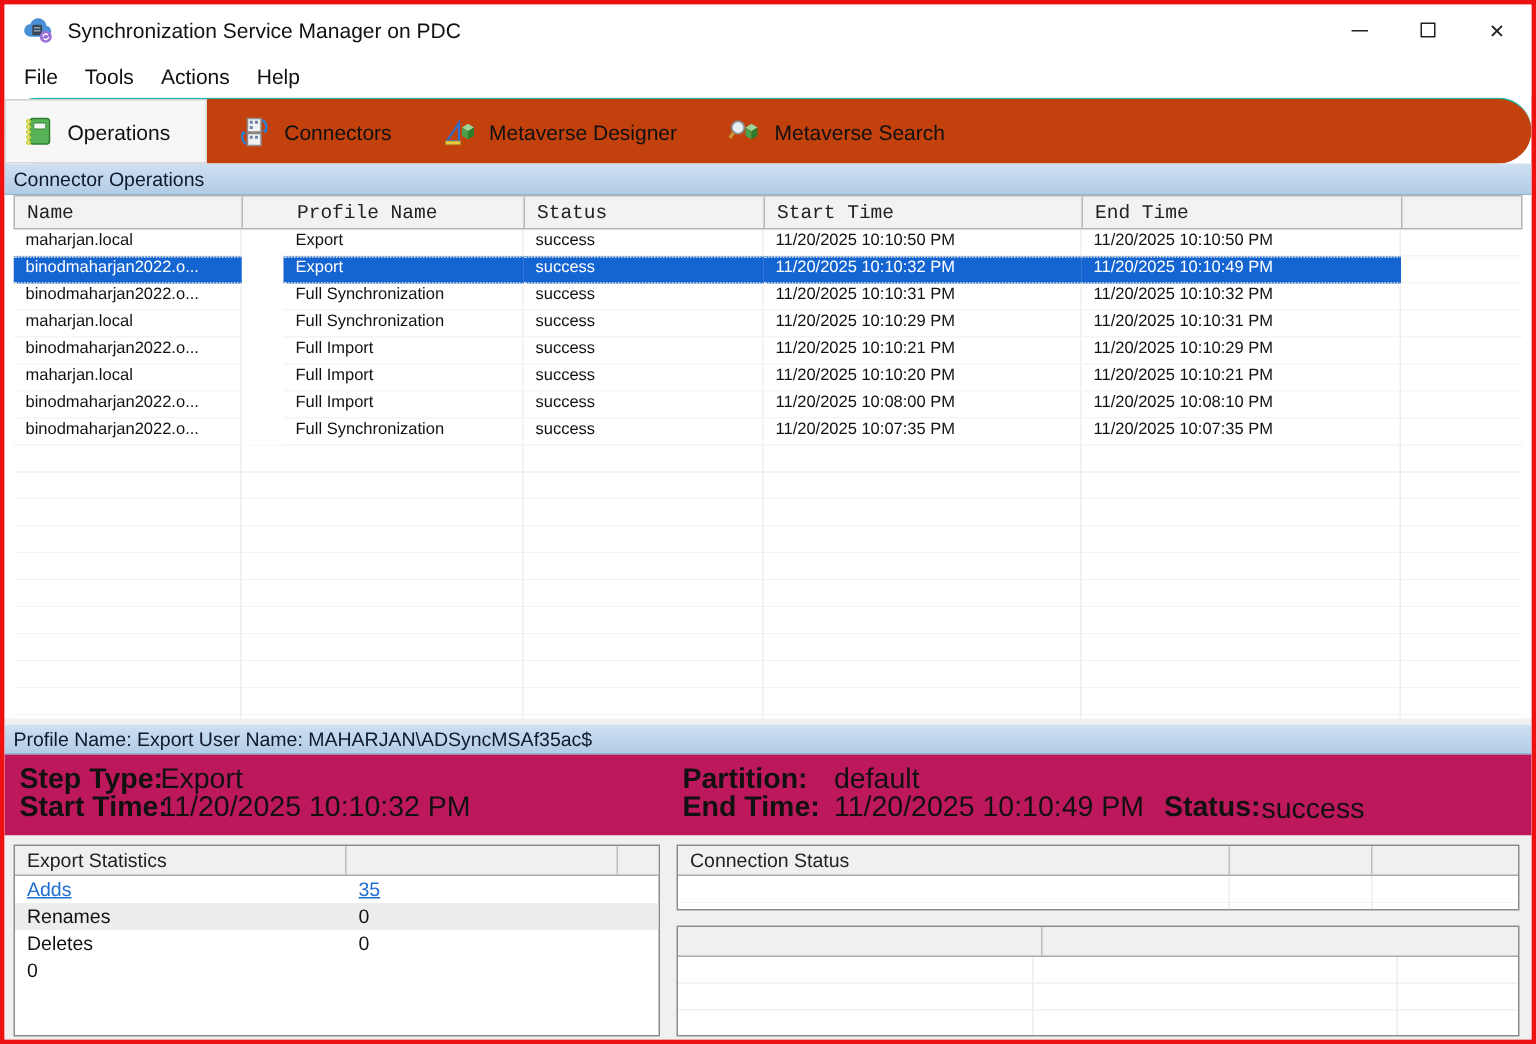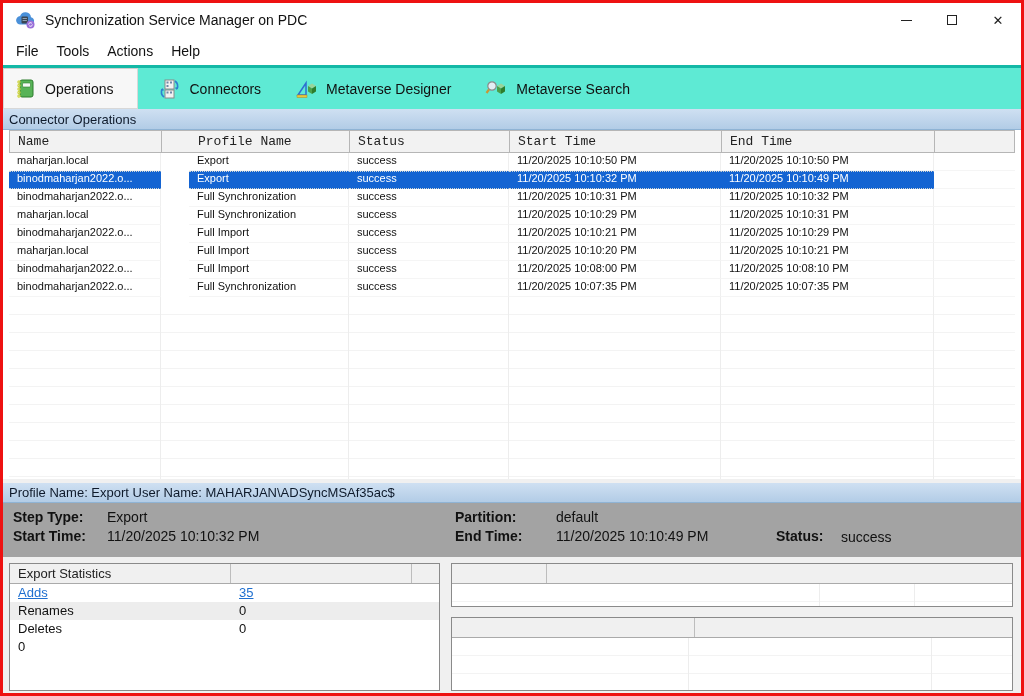--- a/index.html
+++ b/index.html
@@ -14,21 +14,21 @@
   .winbtn { width:46px; height:100%; display:flex; align-items:center; justify-content:center; cursor:pointer; }
   .glyph-min { width:11px; border-top:1px solid #222; display:inline-block; }
   .glyph-max { width:10px; height:10px; border:1px solid #222; display:inline-block; }
   .glyph-close { font-size:13px; color:#222; line-height:1; }
 
   
   .menubar { height:28px; background:#fff; display:flex; align-items:center; padding-left:4px; }
   .menu-item { padding:4px 9px; font-size:14px; color:#111; cursor:default; }
 
   
-  .toolbar { height:44px; background:#5eead4; border-top:3px solid #14b8a6; display:flex; align-items:stretch; }
+  .toolbar { height:44px; background:#c2410c; border-top:1px solid #14b8a6; display:flex; align-items:stretch;border-radius:22px; }
   .tool-btn { display:flex; align-items:center; gap:7px; padding:0 14px 0 10px; font-size:14px; color:#111; cursor:pointer; }
   .tool-btn.active { background:#f7f7f7; border:1px solid #d8d8d8; border-top:1px solid #cfcfcf; padding-right:24px; }
   .tool-btn .ticon { display:inline-flex; width:24px; height:22px; }
   .tool-gap { width:10px; }
 
   
   .section-bar, .profile-bar {
     background:linear-gradient(#cfe0f2,#b2cce6);
     border-bottom:1px solid #8fb3d4;
     font-size:13px; color:#0e1a2b; padding-left:6px; display:flex; align-items:center;
@@ -49,21 +49,21 @@
   .lv-row.selected .lv-cell.sel { border-top:1px dotted rgba(255,240,210,.8); border-bottom:1px dotted rgba(255,240,210,.8); padding-top:0; }
   .c0{width:152px;} .c1{width:160px;margin-left:28px;} .c2{width:160px;} .c3{width:212px;} .c4{width:213px;} .c5{flex:1;}
   .lv-empty { flex:1; position:relative; display:flex;
     background:repeating-linear-gradient(to bottom, #fff 0 17px, #f3f3f3 17px 18px); }
   .gcol { border-right:1px solid #ededed; height:100%; }
   .gcol:last-child { border-right:none; }
 
   .splitter { height:4px; background:#f0f0f0; cursor:ns-resize; }
 
   
-  .info-panel { position:relative; height:54px; background:#a3a3a3; font-size:14px; color:#111; }
+  .info-panel { position:relative; height:54px; background:#be185d; font-size:19px; color:#111; }
   .info-panel .lbl { position:absolute; font-weight:bold; }
   .info-panel .val { position:absolute; }
 
   
   .bottom-area { position:relative; height:136px; background:#f0f0f0; }
   .panel { position:absolute; background:#fff; border:1px solid #8a8a8a; overflow:hidden; }
   .p-header { display:flex; height:20px; background:#f0f0f0; border-bottom:1px solid #aaa; }
   .p-hcell { font-size:13px; color:#222; padding:2px 0 0 8px; border-right:1px solid #bdbdbd; white-space:nowrap; overflow:hidden; }
   .p-hcell:last-child { border-right:none; }
   .p-row { display:flex; height:18px; font-size:13px; color:#111; }
@@ -302,20 +302,21 @@
         <div class="p-lcell">Deletes</div>
         <div class="p-vcell">0</div>
       </div>
       <div class="p-row">
         <div class="p-vcell">0</div>
       </div>
     </div>
 
     <div class="panel conn-panel">
       <div class="p-header">
+        <div class="p-hcell" style="width:368px;">Connection Status</div>
         <div class="p-hcell" style="width:95px;"></div>
         <div class="p-hcell" style="flex:1;"></div>
       </div>
       <div class="p-body-grid">
         <div class="gcol" style="width:368px;"></div>
           <div class="gcol" style="width:95px;"></div>
           <div class="gcol" style="flex:1;"></div>
       </div>
     </div>
 

